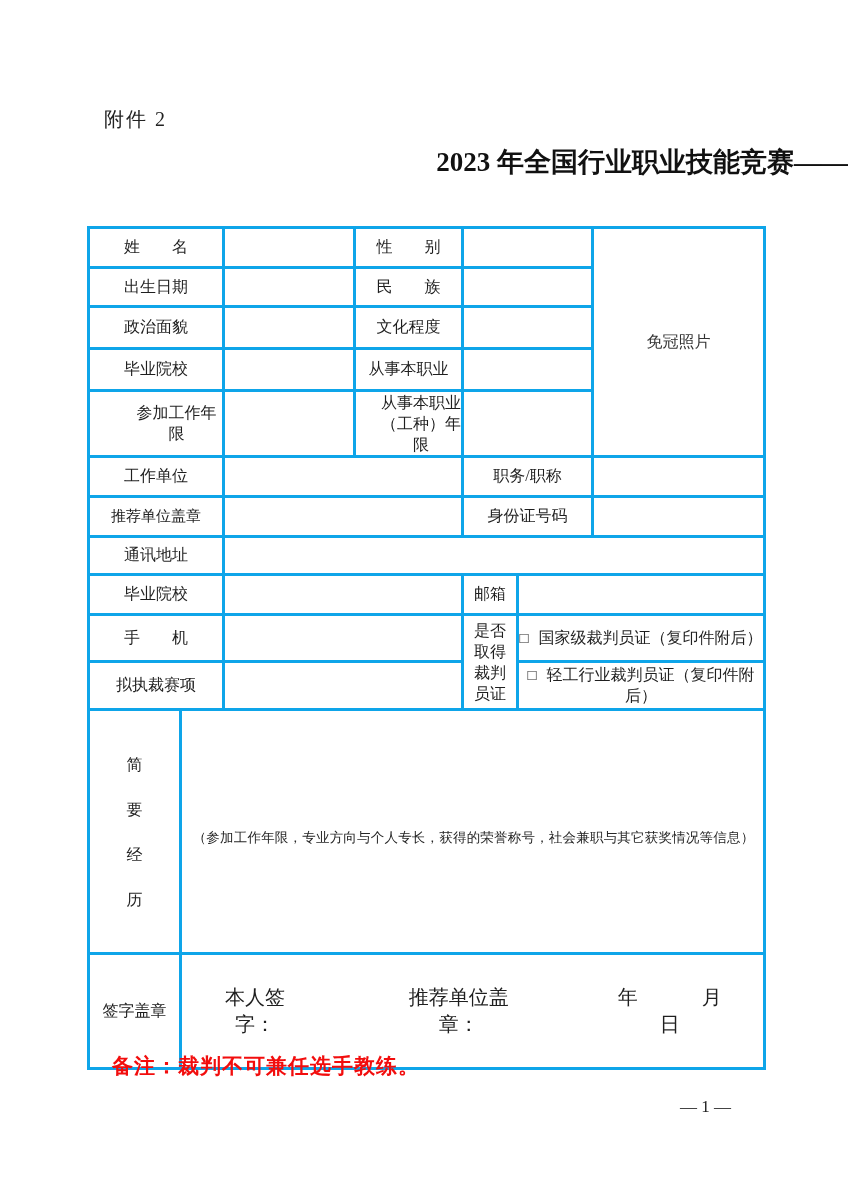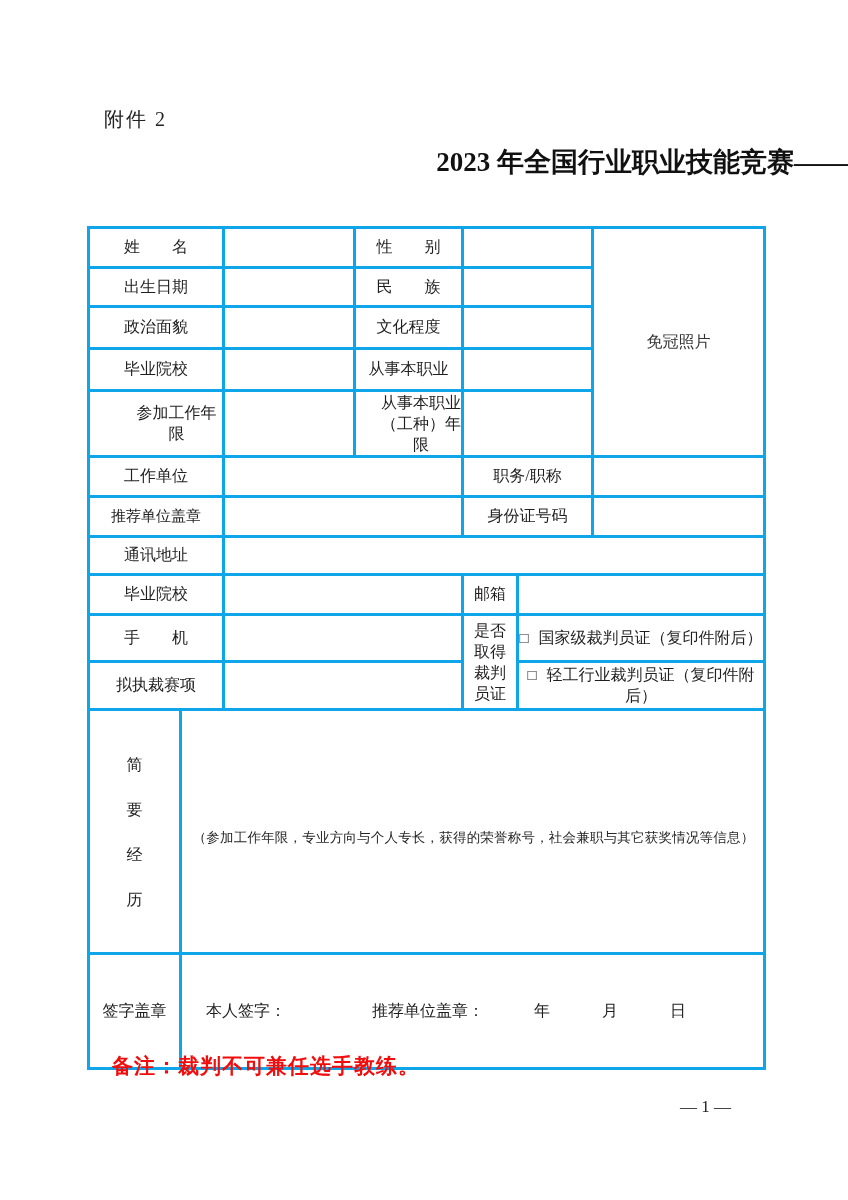--- a/index.html
+++ b/index.html
@@ -49,21 +49,21 @@
   .checkbox-glyph { font-size:15px; margin-right:10px; }
   td.brief-label {
     font-size:17px; line-height:45px; white-space:pre-line;
   }
   td.brief-content { vertical-align:top; text-align:left; }
   .brief-hint {
     display:block; padding:12px 6px 0 8px;
     font-size:13.5px; color:#262626; letter-spacing:0.2px;
   }
   td.sign-content { text-align:left; }
-  .sign-line { display:flex; align-items:center; padding-left:24px; font-size:16px; }
+  .sign-line { display:flex; align-items:center; padding-left:24px; font-size:20px; }
   .sign-self { }
   .sign-org { margin-left:86px; }
   .sign-date { margin-left:50px; letter-spacing:1px; }
   .email-label { font-size:15px; }
   .bottom-note {
     position:absolute; left:112px; top:1052px;
     font-size:21px; font-weight:bold; color:#f20d0d; letter-spacing:1px;
   }
   .page-number {
     position:absolute; left:648px; top:1097px; width:115px;

